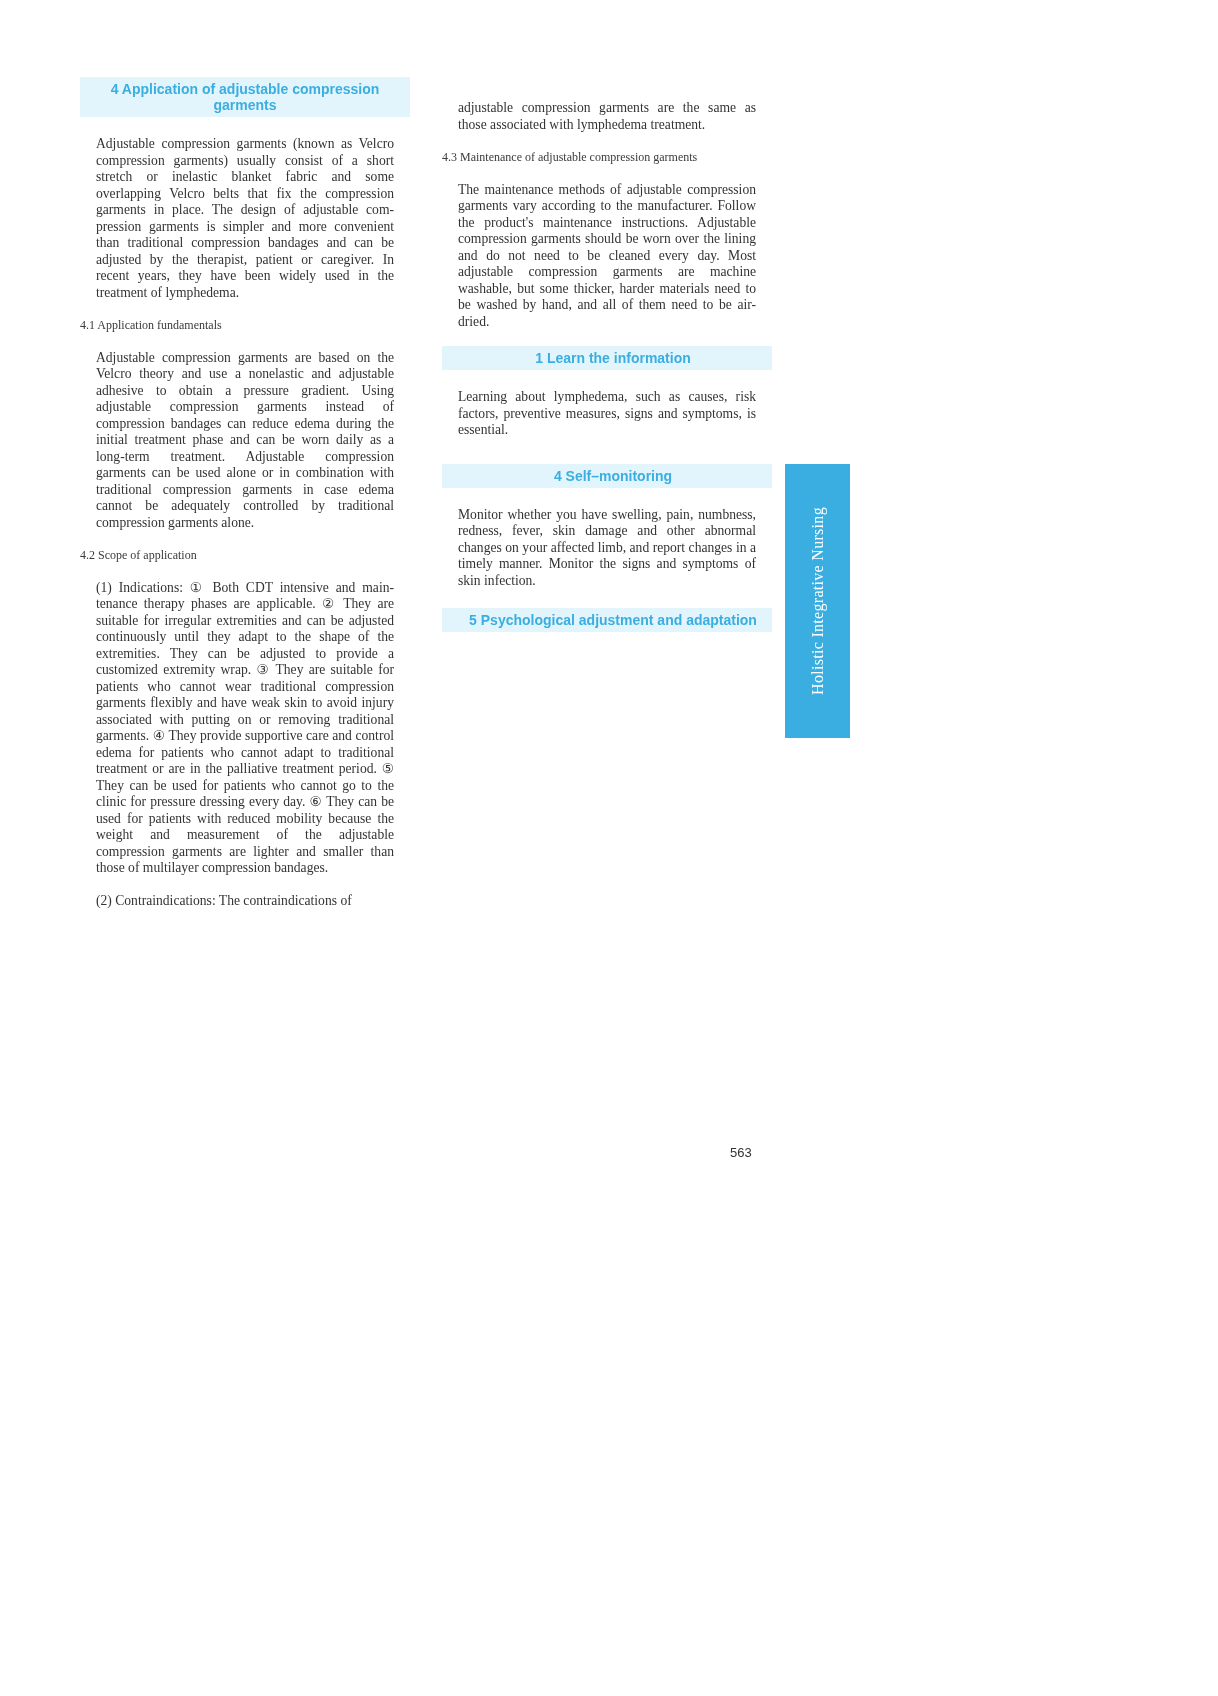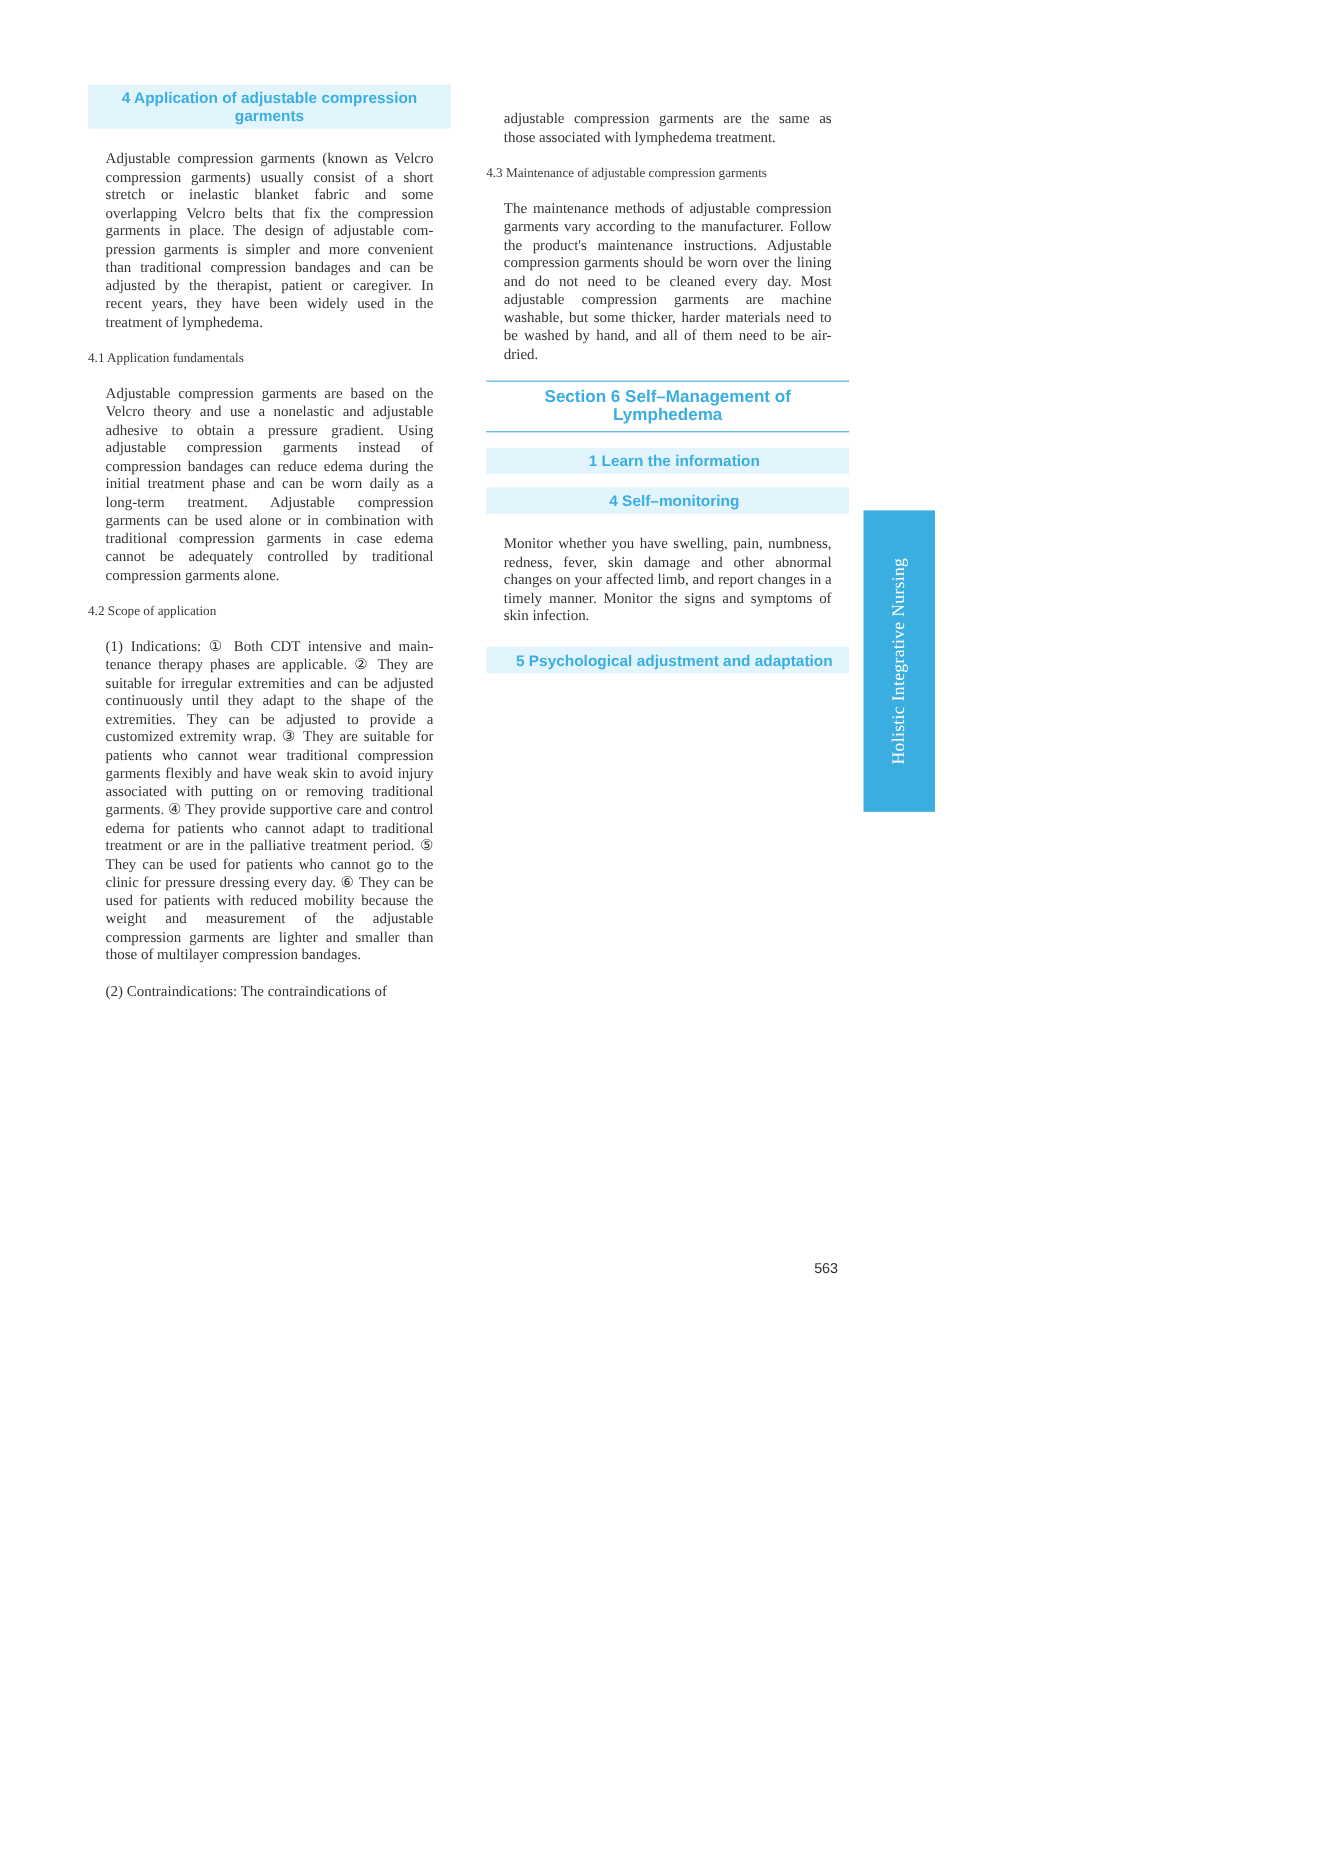--- a/index.html
+++ b/index.html
@@ -35,21 +35,21 @@
   .side-tab {
     position: absolute; left: 785px; top: 448px; width: 65px; height: 274px;
     background: #3aaee0; display: flex; align-items: center; justify-content: center;
   }
   .side-tab span {
     display: block; transform: rotate(-90deg); white-space: nowrap;
     color: #ffffff; font-family: "Liberation Serif", "DejaVu Serif", serif; font-size: 16px;
     letter-spacing: 0.3px;
   }
   .page-num {
-    position: absolute; left: 730px; top: 1129px; width: 42px; text-align: center;
+    position: absolute; left: 730px; top: 1129px; width: 42px; text-align: left;
     font-family: "Liberation Sans", "DejaVu Sans", sans-serif; font-size: 13px; color: #333333;
   }
 </style>
 </head>
 <body>
 
 <div class="page">
 
   <div class="col col-left">
     <h3 class="box-head big">4 Application of adjustable compression garments</h3>
@@ -60,25 +60,25 @@
     <p class="sub-head">4.2 Scope of application</p>
     <p class="body-text">(1) Indications: ① Both CDT intensive and main­tenance therapy phases are applicable. ② They are suitable for irregular extremities and can be adjusted continuously until they adapt to the shape of the extremities. They can be adjusted to provide a customized extremity wrap. ③ They are suitable for patients who cannot wear tradi­tional compression garments flexibly and have weak skin to avoid injury associated with putting on or removing traditional garments. ④ They pro­vide supportive care and control edema for pa­tients who cannot adapt to traditional treatment or are in the palliative treatment period. ⑤ They can be used for patients who cannot go to the clinic for pressure dressing every day. ⑥ They can be used for patients with reduced mobility because the weight and measurement of the ad­justable compression garments are lighter and smaller than those of multilayer compression bandages.</p>
     <p class="body-text">(2) Contraindications: The contraindications of</p>
   </div>
 
   <div class="col col-right">
     <p class="body-text">adjustable compression garments are the same as those associated with lymphedema treatment.</p>
     <p class="sub-head">4.3 Maintenance of adjustable compression gar­ments</p>
     <p class="body-text">The maintenance methods of adjustable compres­sion garments vary according to the manufactur­er. Follow the product's maintenance instruc­tions. Adjustable compression garments should be worn over the lining and do not need to be cleaned every day. Most adjustable compression garments are machine washable, but some thick­er, harder materials need to be washed by hand, and all of them need to be air-dried.</p>
 
-    <h2 class="section-head">Section 6 Self–Management of Lymphedema</h2>
 
     <div>
       <h3 class="box-head">1 Learn the information</h3>
       <div class="gap-s"></div>
+      <p class="body-text">Learning about lymphedema, such as causes, risk factors, preventive measures, signs and symptoms, is essential.</p>
     </div>
     <div class="gap-s"></div>
     <div class="gap-s"></div>
     <div class="gap-s"></div>
     <div>
       <h3 class="box-head">4 Self–monitoring</h3>
       <div class="gap-s"></div>
       <p class="body-text">Monitor whether you have swelling, pain, numb­ness, redness, fever, skin damage and other ab­normal changes on your affected limb, and re­port changes in a timely manner. Monitor the signs and symptoms of skin infection.</p>
     </div>
     <div class="gap-s"></div>

